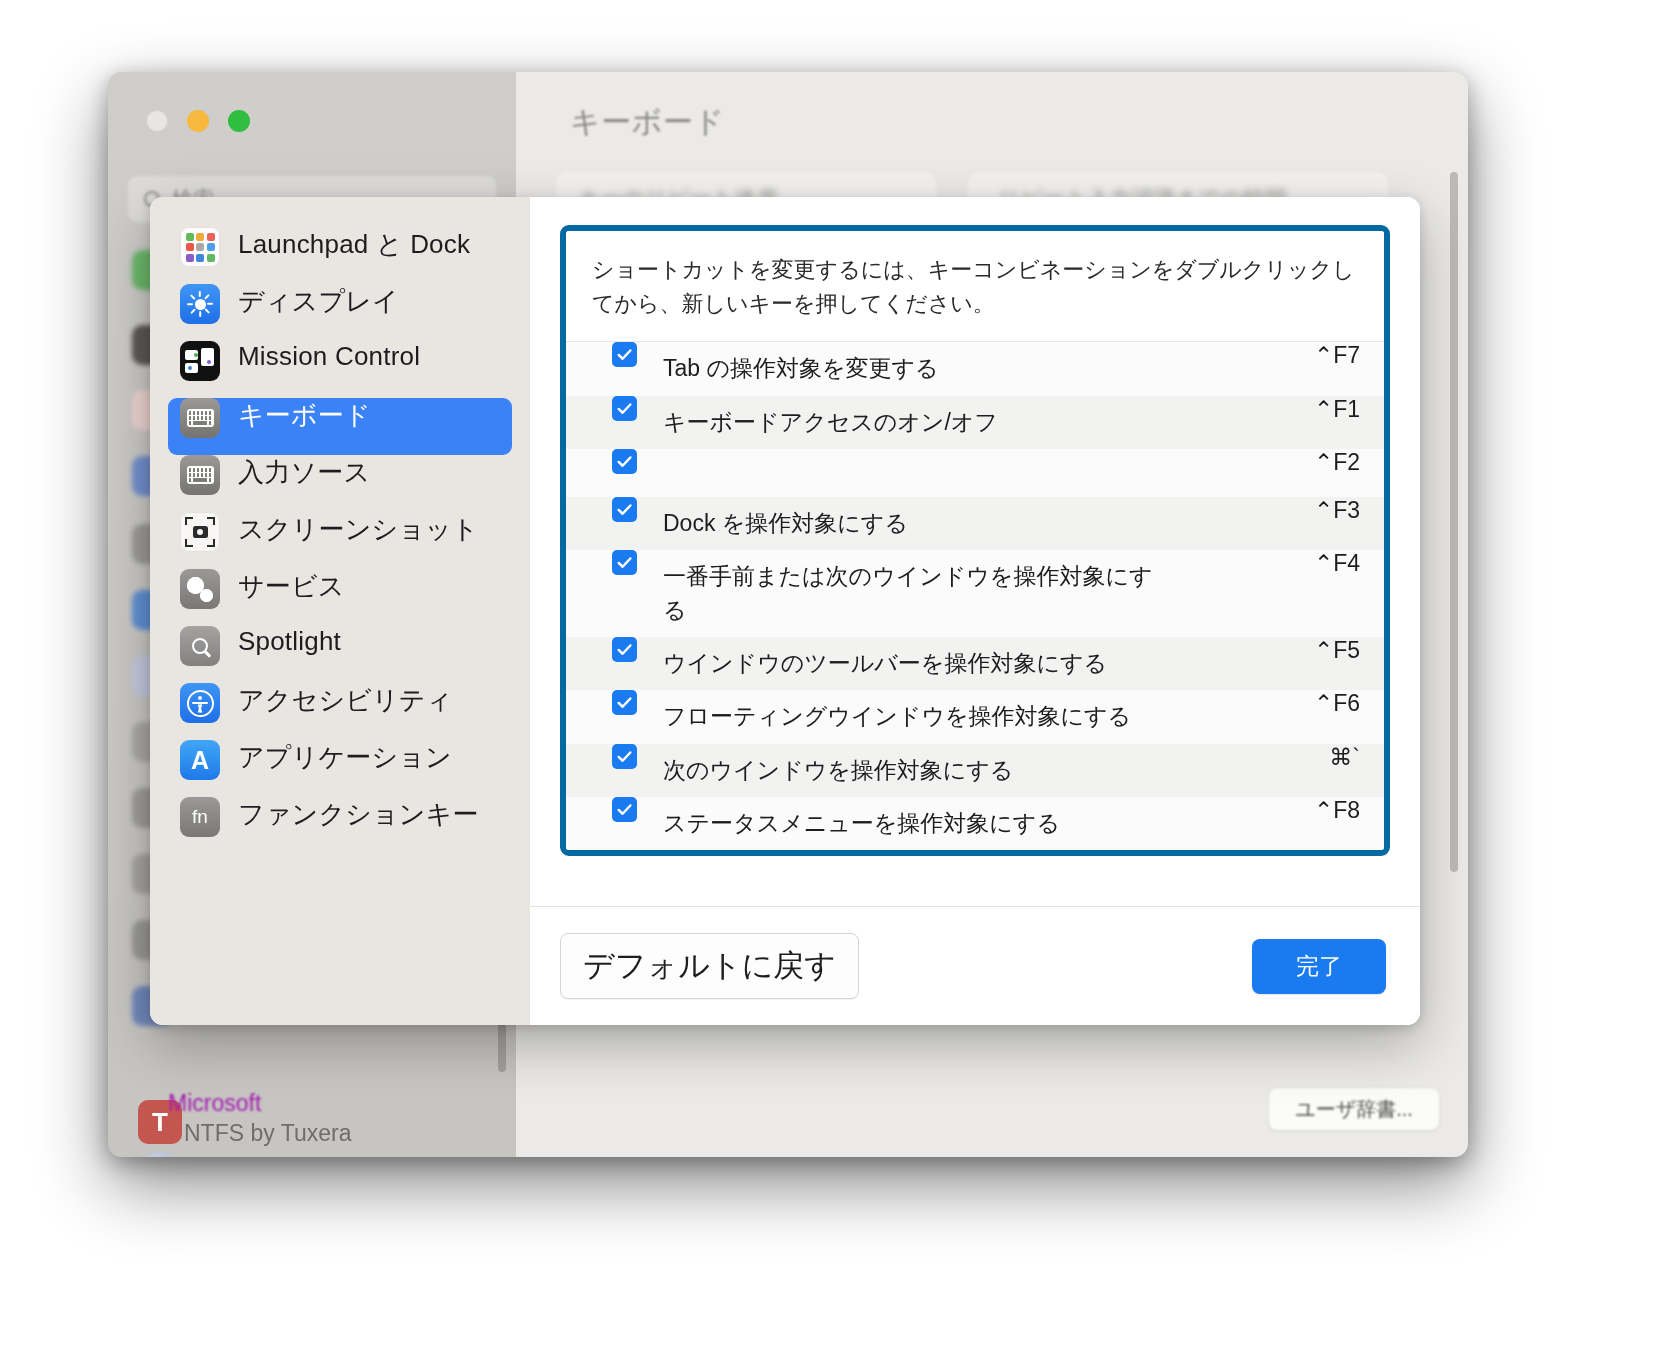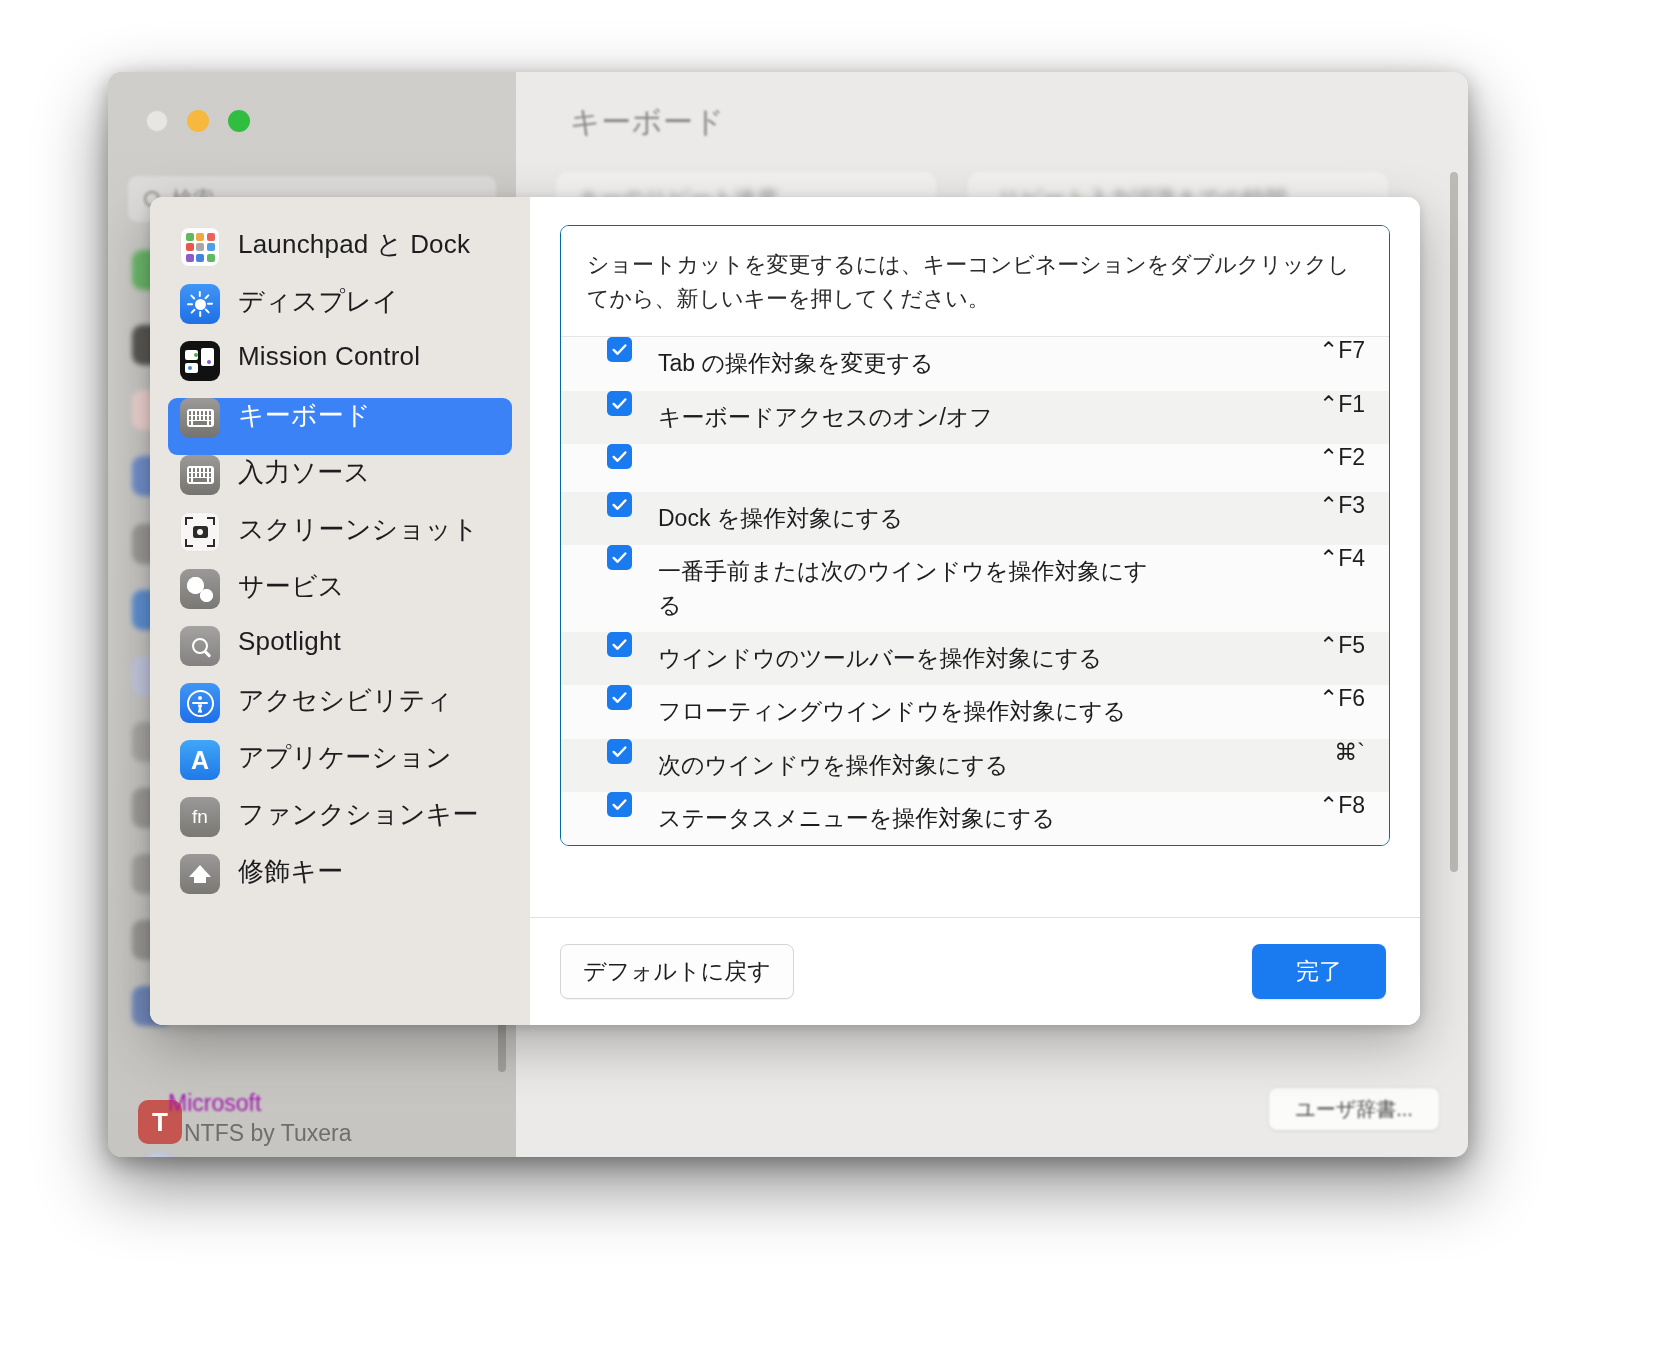--- a/index.html
+++ b/index.html
@@ -202,21 +202,21 @@
   .ic-modifier .stem { width:12px;height:7px;background:#fff; }
 
   
   #sheet-main {
     flex: 1; height: 100%;
     background: #ffffff;
     display: flex; flex-direction: column;
     padding: 28px 30px 0 30px;
   }
   #list-card {
-    border: 1px solid #0369a1;
+    border: 6px solid #0369a1;
     border-radius: 9px;
     overflow: hidden;
     background: #fbfbfb;
   }
   #list-desc {
     padding: 22px 26px 20px 26px;
     font-size: 22px; line-height: 1.55; color: #2b2b2d;
     border-bottom: 1px solid #e6e5e3;
     background: #ffffff;
   }
@@ -239,21 +239,21 @@
 
   #sheet-spacer { flex: 1; }
   #sheet-footer {
     border-top: 1px solid #e2e1df;
     margin: 0 -30px;
     padding: 26px 34px 26px 30px;
     display: flex; align-items: center; justify-content: space-between;
   }
   #btn-restore {
     background: #fdfdfd; border: 1px solid #d6d5d2; border-radius: 8px;
-    font-size: 23px; color: #1d1d1f; padding: 11px 22px;
+    font-size: 31px; color: #1d1d1f; padding: 11px 22px;
     font-family: inherit; cursor: default;
     box-shadow: 0 1px 1px rgba(0,0,0,.05);
   }
   #btn-done {
     background: #1a7af0; border: none; border-radius: 8px;
     font-size: 23px; color: #fff; padding: 12px 44px;
     font-family: inherit; cursor: default;
     box-shadow: 0 1px 2px rgba(0,0,0,.12);
   }
 </style>
@@ -445,29 +445,20 @@
             <span class="a">A</span>
           </span>
           <span class="side-label">アプリケーション</span>
         </div>
 
         <div class="side-item">
           <span class="sicon ic-fn">fn</span>
           <span class="side-label">ファンクションキー</span>
         </div>
 
-        <div class="side-item">
-          <span class="sicon ic-modifier">
-            <span style="display:flex;flex-direction:column;align-items:center;">
-              <i class="up"></i>
-                <i class="stem"></i>
-            </span>
-          </span>
-          <span class="side-label">修飾キー</span>
-        </div>
 
       </div>
 
       <div id="sheet-main">
 
         <div id="list-card">
           <div id="list-desc">ショートカットを変更するには、キーコンビネーションをダブルクリックしてから、新しいキーを押してください。</div>
 
           <div class="srow plain">
             <span class="cb">

